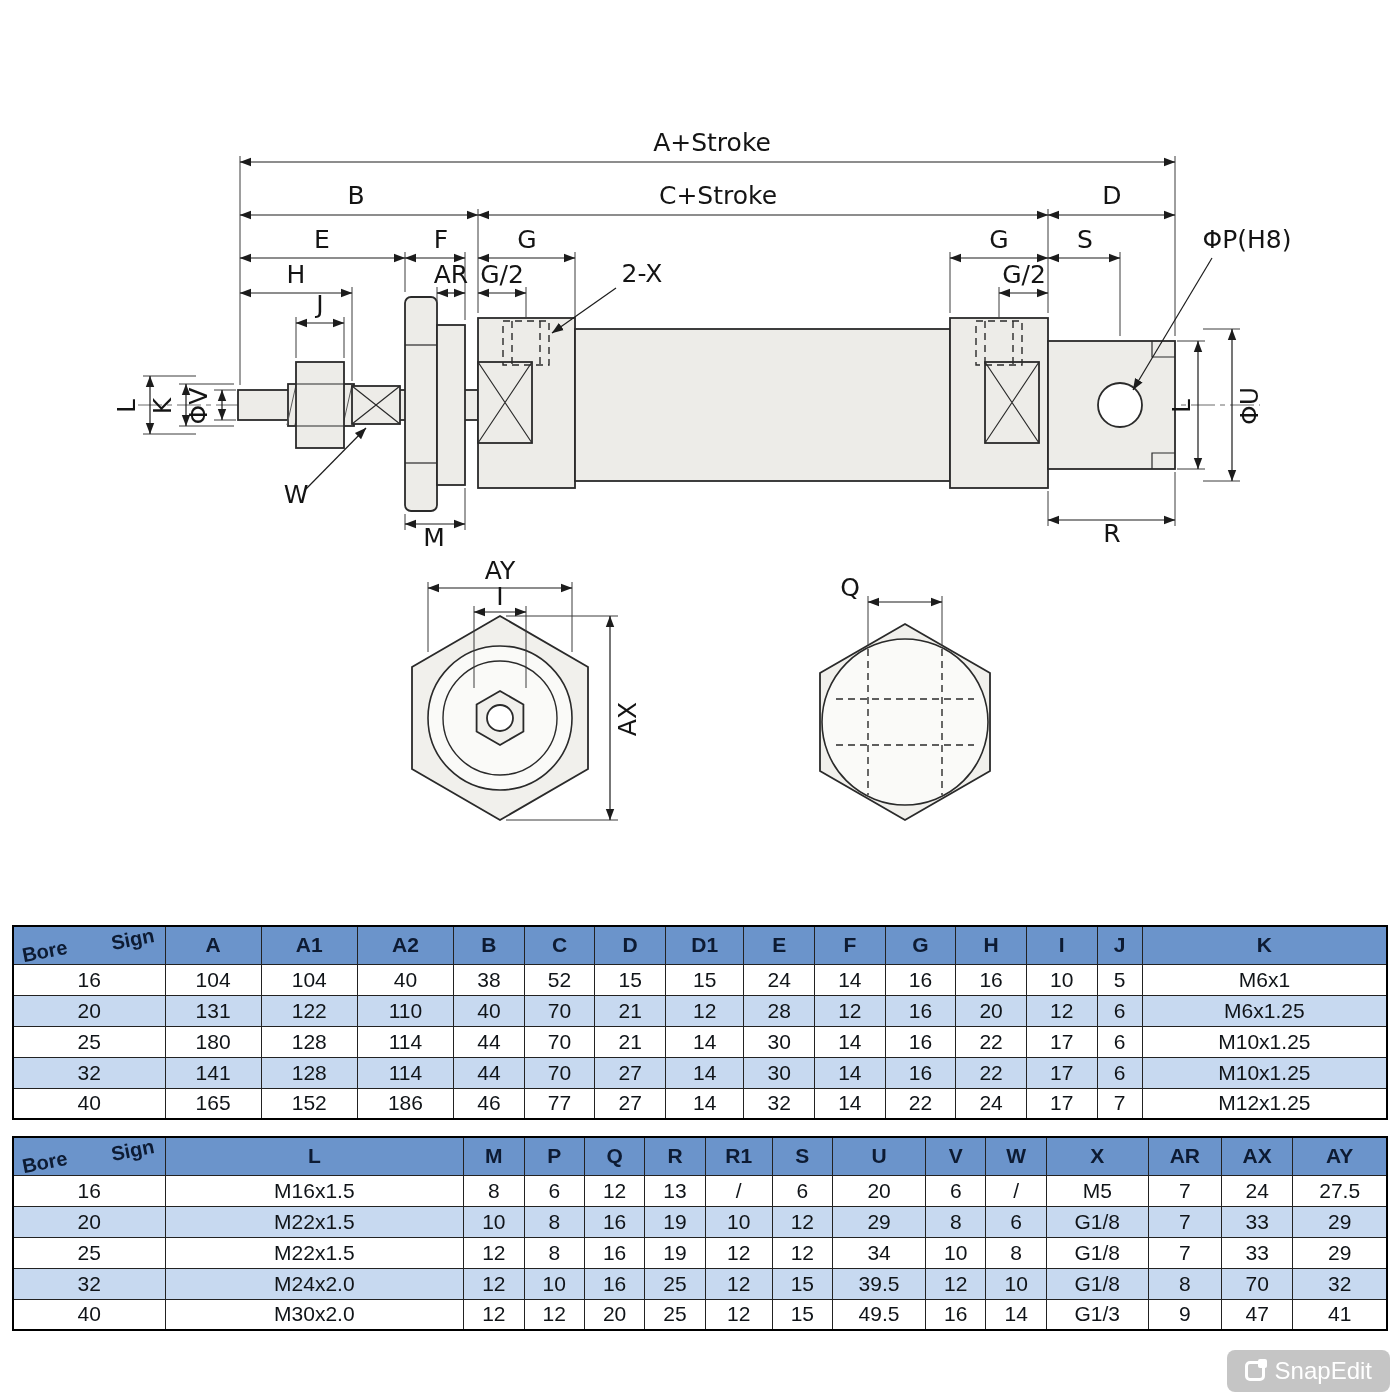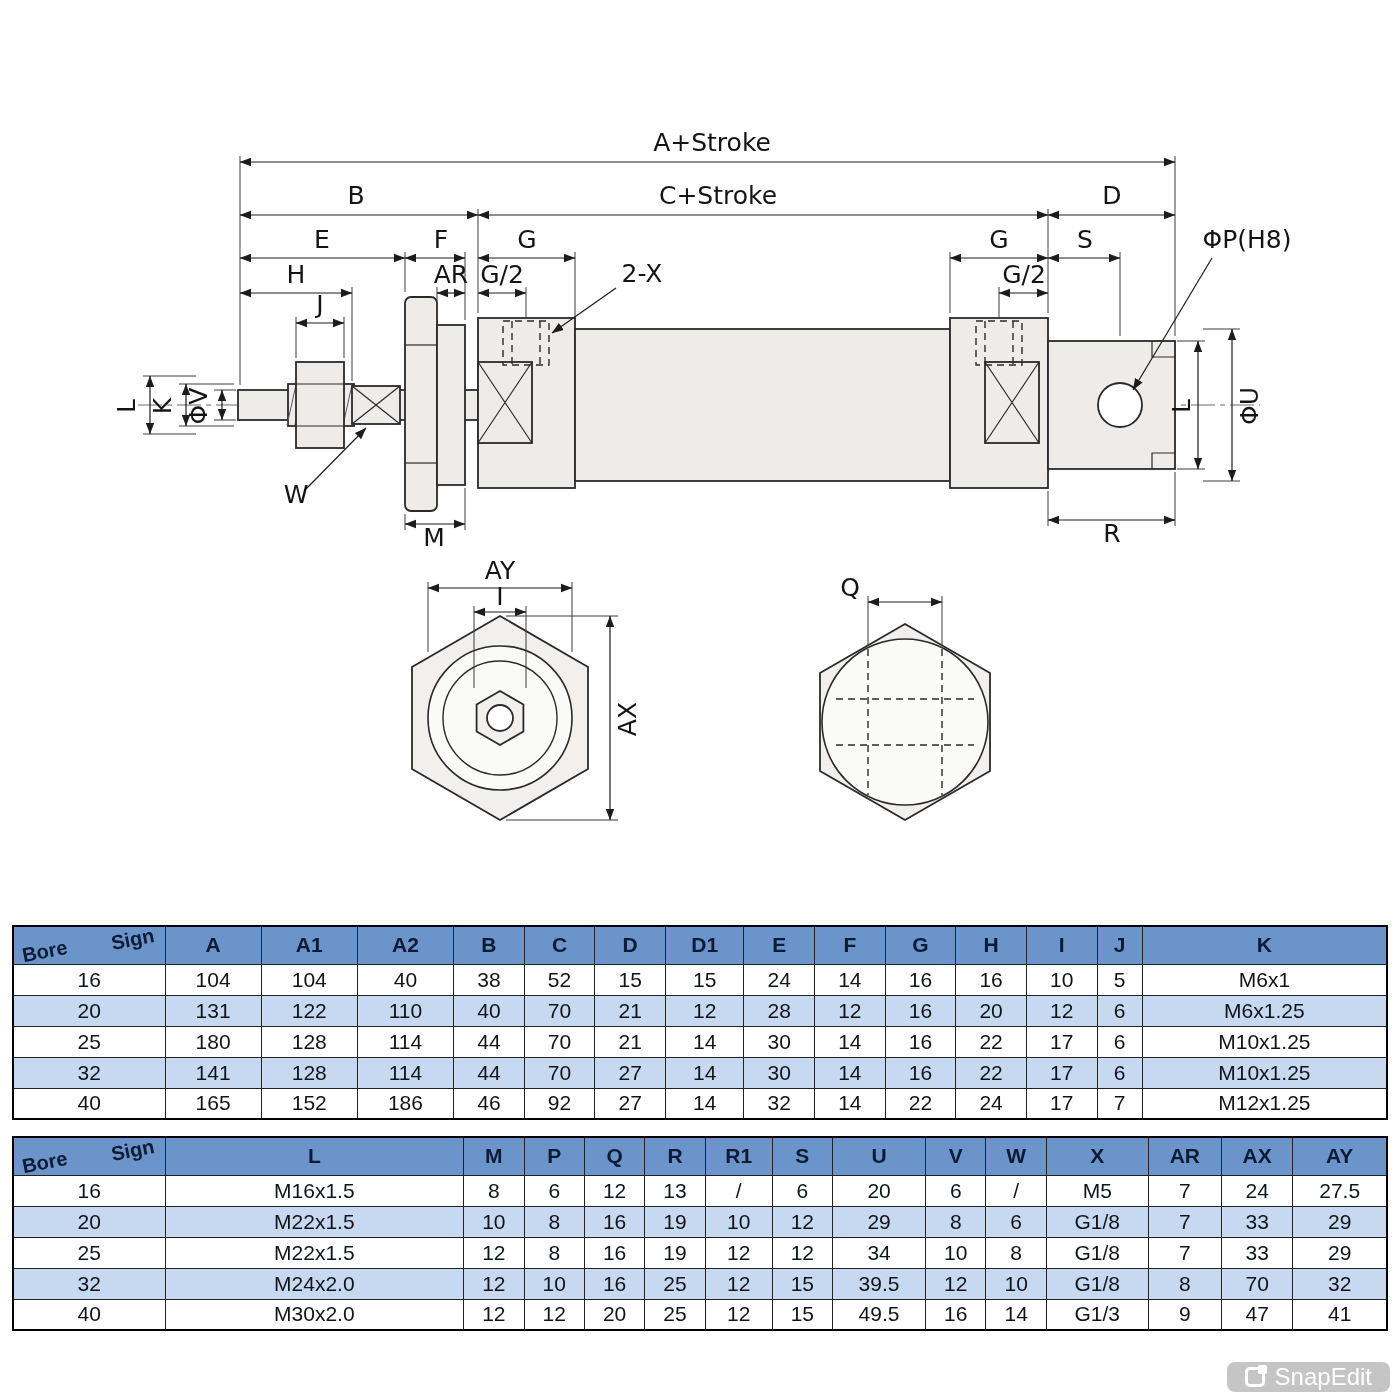--- a/index.html
+++ b/index.html
@@ -30,21 +30,21 @@
   #t1{margin-bottom:16px}
   #t1 thead th:last-child{min-width:112px}
   #t2 thead th:nth-child(2){min-width:160px}
   th.corner{width:152px;position:relative;padding:0;background-color:#6b94cb;
     background-image:linear-gradient(to top right,transparent calc(50% - 1.2px),#111 calc(50% - 1.2px),#111 calc(50% + 1.2px),transparent calc(50% + 1.2px));}
   th.corner .sign{position:absolute;top:1px;right:10px;transform:rotate(-11deg);font-size:20px}
   th.corner .bore{position:absolute;bottom:1px;left:8px;transform:rotate(-11deg);font-size:20px}
 
   
   .watermark{position:absolute;right:10px;bottom:8px;display:flex;align-items:center;gap:10px;
-    background:rgba(150,150,150,.55);color:#fff;padding:1px 18px;border-radius:8px;font-size:24px}
+    background:rgba(150,150,150,.55);color:#fff;padding:7px 18px;border-radius:8px;font-size:24px}
   .wm-icon{width:20px;height:20px;border:3px solid #fff;border-radius:5px;display:inline-block;position:relative}
   .wm-icon::after{content:"";position:absolute;right:-5px;top:-5px;width:9px;height:9px;background:#fff;border-radius:2px}
 </style>
 </head>
 <body>
 
 <div class="page">
 
   <svg id="drawing" viewBox="0 0 1400 905" width="1400" height="905" xmlns="http://www.w3.org/2000/svg">
     <defs>
@@ -313,21 +313,21 @@
             <td>17</td>
             <td>6</td>
             <td>M10x1.25</td>
           </tr>
           <tr>
             <td>40</td>
             <td>165</td>
             <td>152</td>
             <td>186</td>
             <td>46</td>
-            <td>92</td>
+            <td>77</td>
             <td>27</td>
             <td>14</td>
             <td>32</td>
             <td>14</td>
             <td>22</td>
             <td>24</td>
             <td>17</td>
             <td>7</td>
             <td>M12x1.25</td>
           </tr>

